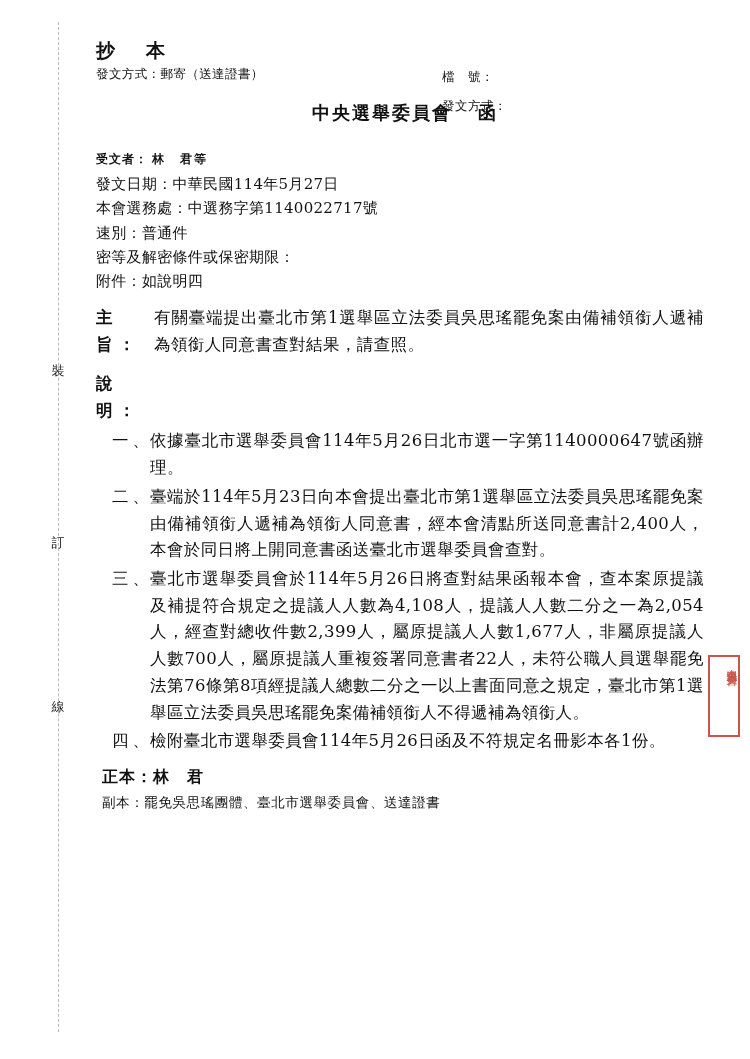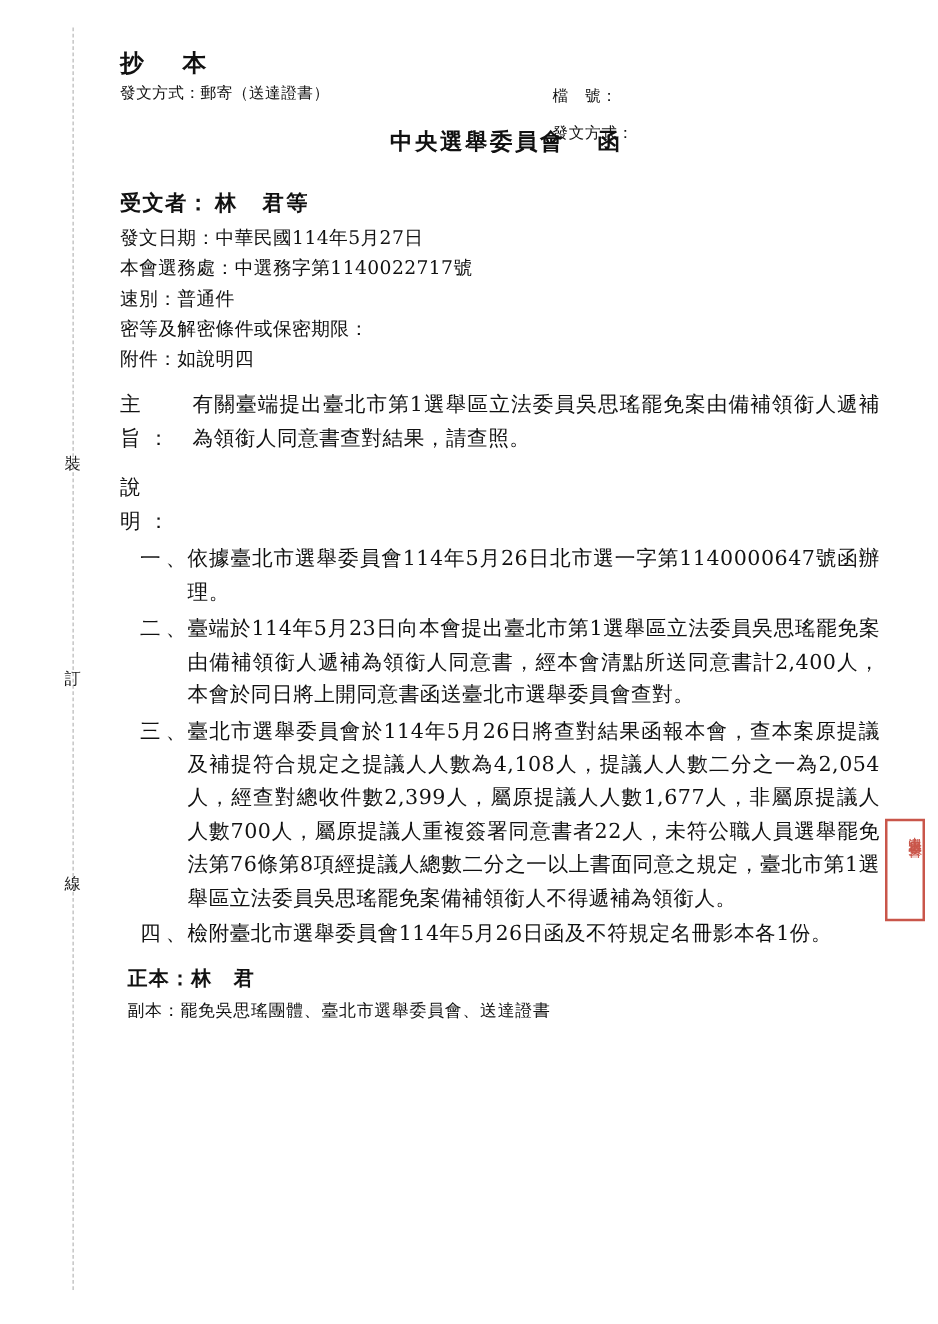--- a/index.html
+++ b/index.html
@@ -95,21 +95,21 @@
   .addr-block {
     margin-top: 36px;
     margin-left: 330px;
     font-size: 13px;
     line-height: 1.6;
     letter-spacing: 0.2px;
   }
 
   .recipient {
     margin-top: 26px;
-    font-size: 17px;
+    font-size: 12px;
     letter-spacing: 1px;
     font-weight: 600;
     font-family: Liberation Mono, monospace;
   }
   .recipient .name { margin-left: 4px; letter-spacing: 2px; }
 
   .meta {
     margin-top: 4px;
     font-size: 15px;
     line-height: 1.62;
@@ -120,21 +120,21 @@
     margin-top: 12px;
     display: flex;
     align-items: flex-start;
     font-size: 16.5px;
     line-height: 1.62;
   }
   .section .head {
     flex: 0 0 auto;
     width: 58px;
     letter-spacing: 6px;
-    font-weight: 400;
+    font-weight: 700;
   }
   .section .body {
     flex: 1 1 auto;
     text-align: justify;
     letter-spacing: 0.4px;
   }
 
   .items {
     margin-top: 4px;
   }

